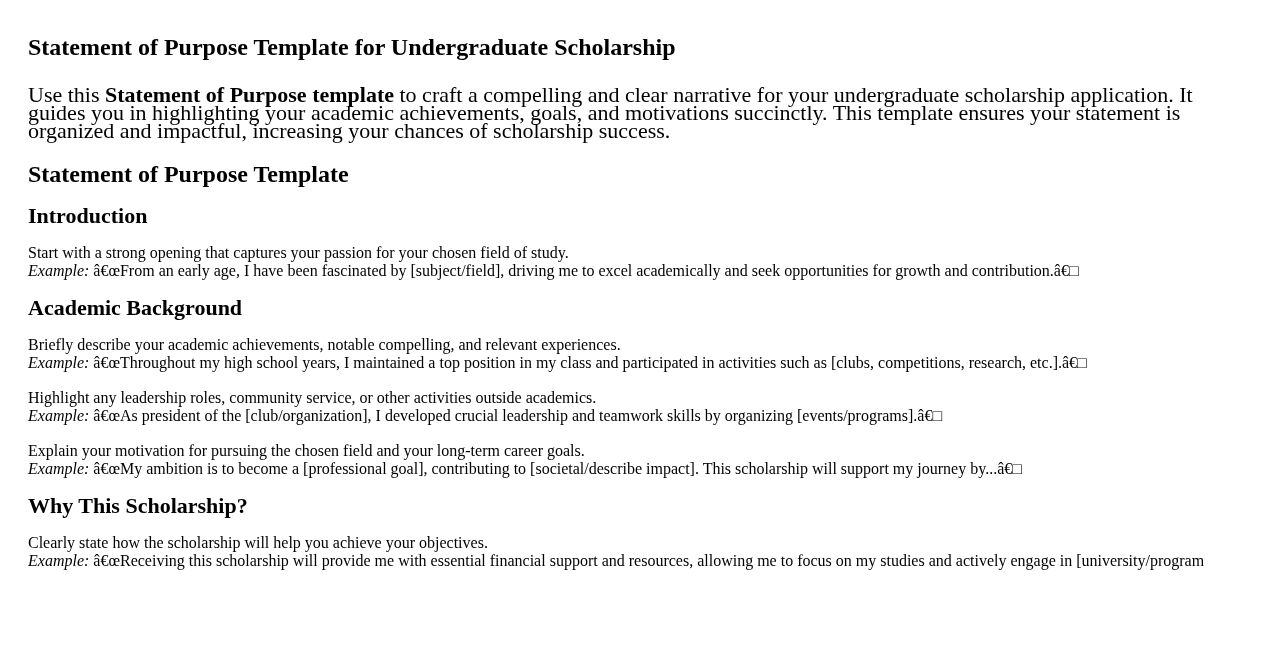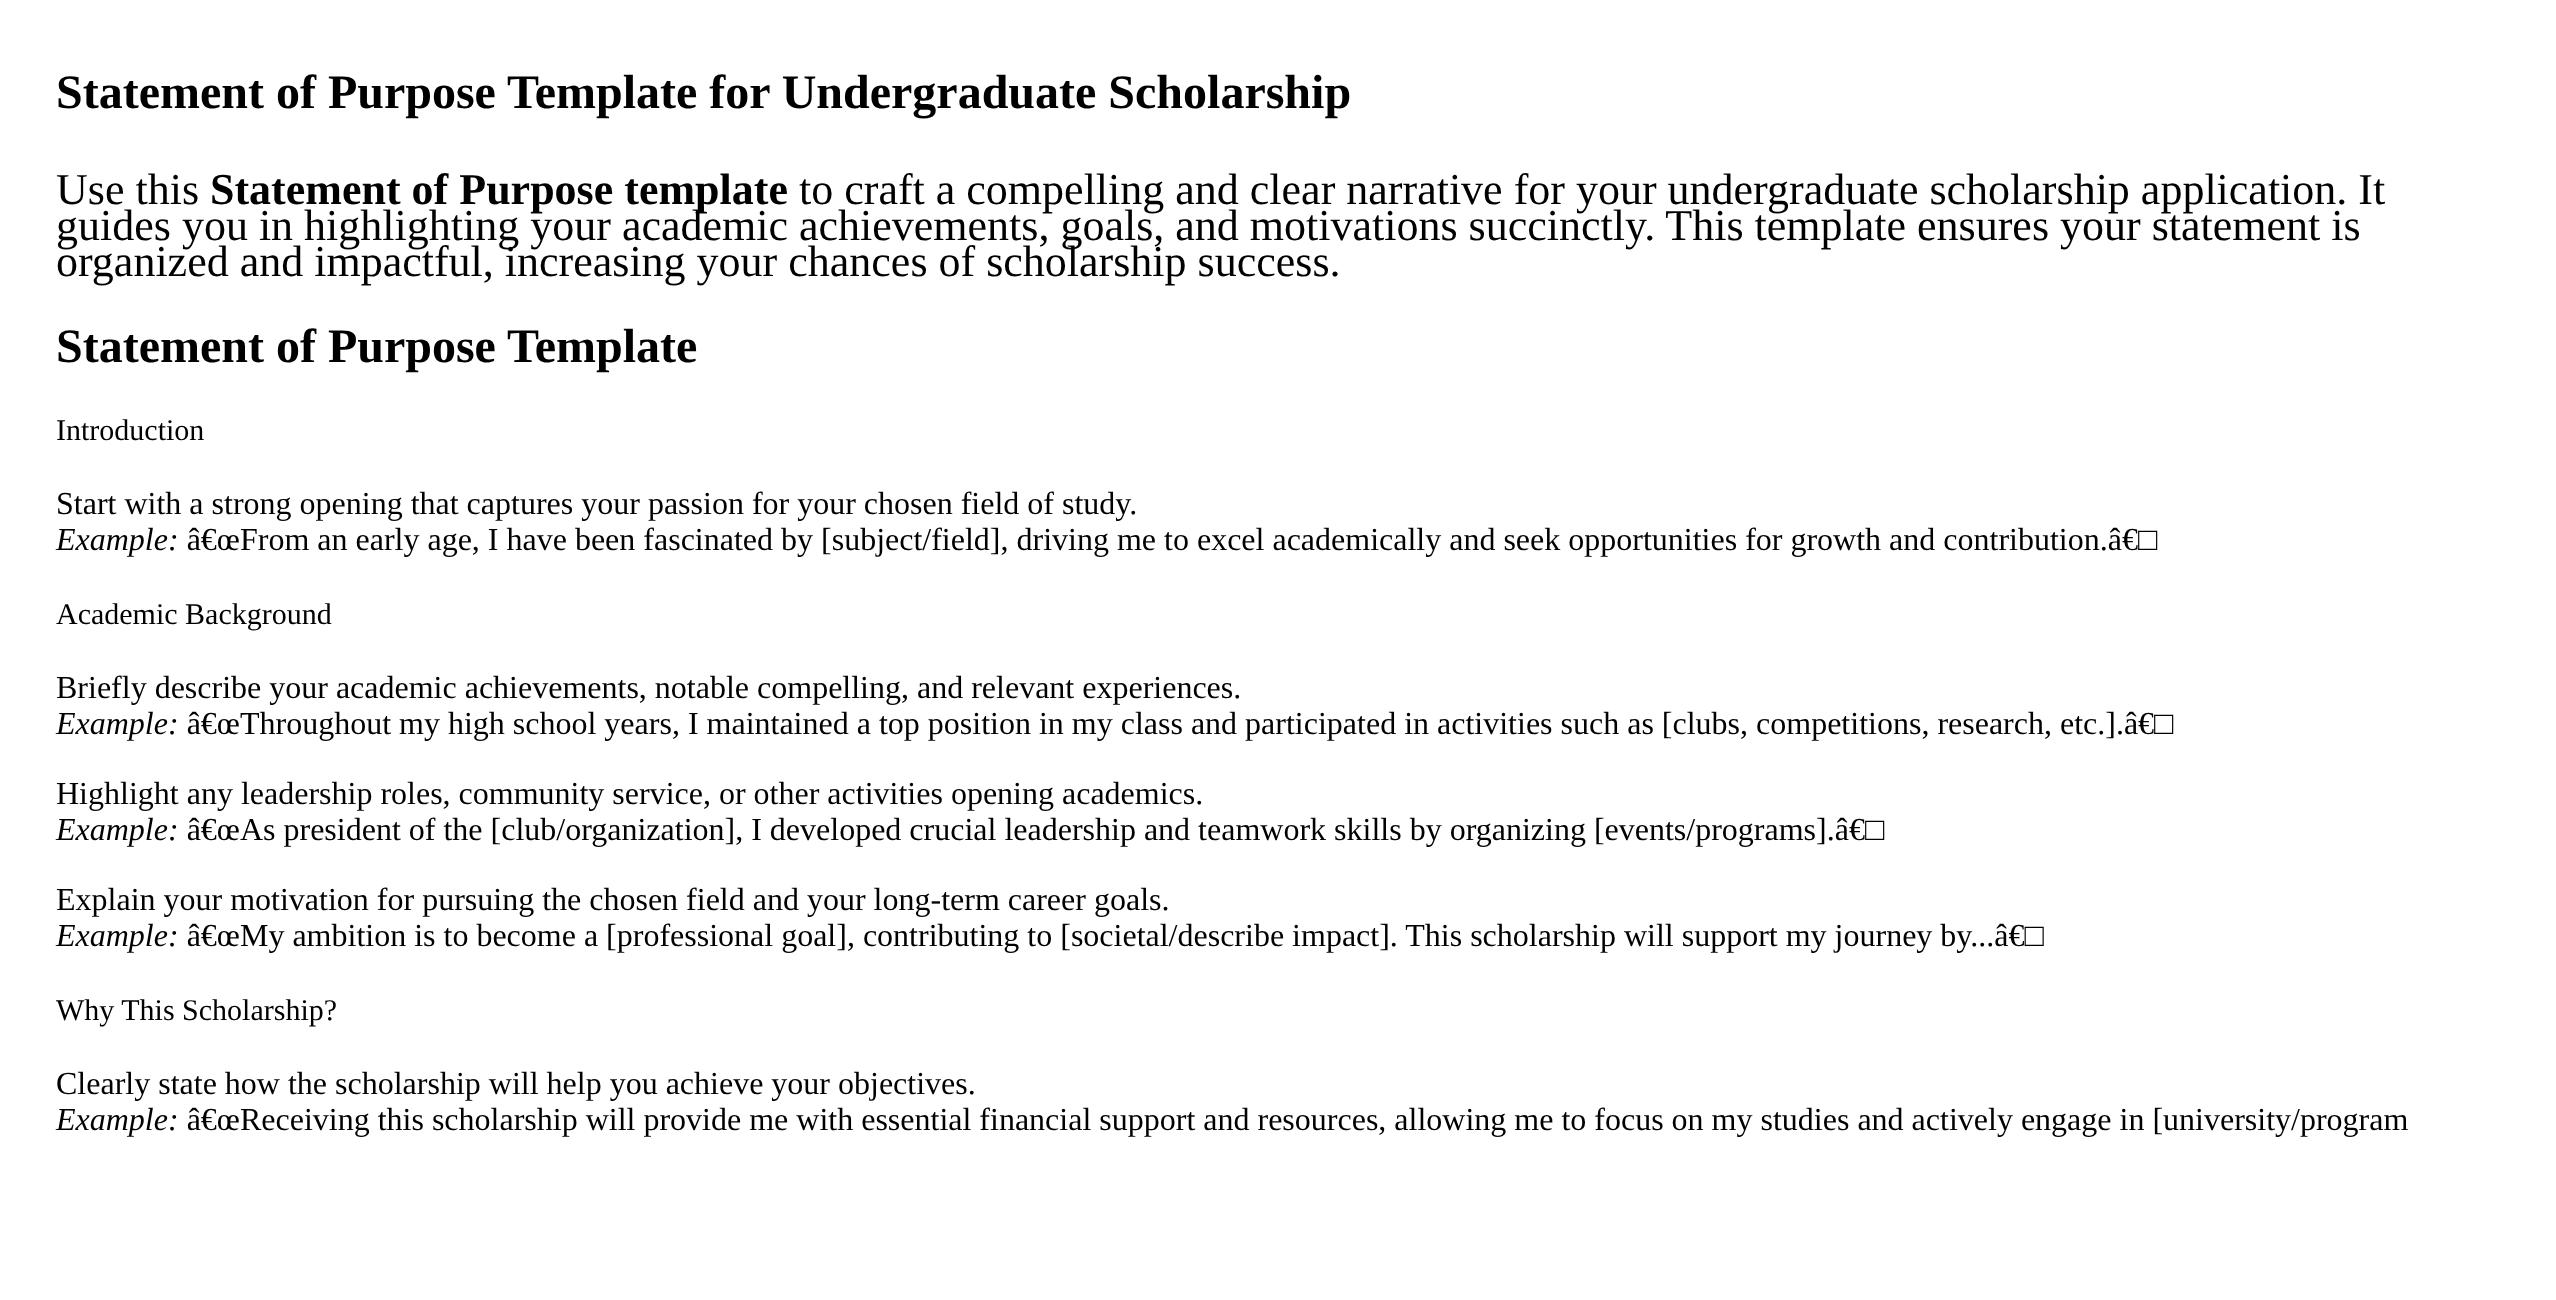--- a/index.html
+++ b/index.html
@@ -25,23 +25,23 @@
       line-height: 18px;
     }
     h2 {
       font-size: 24px;
       line-height: 28px;
       font-weight: bold;
       margin: 20px 0 0 0;
     }
     .section { margin: 0; }
     h3 {
-      font-size: 15px;
+      font-size: 22px;
       line-height: 22px;
-      font-weight: normal;
+      font-weight: bold;
       margin: 17px 0 0 0;
     }
     .section:not(:first-of-type) h3 { margin-top: 17px; }
     p.body {
       margin: 17px 0 0 0;
     }
     em.label { font-style: italic; }
   </style>
 </head>
 <body>
@@ -56,21 +56,21 @@
   <h3>Introduction</h3>
   <p class="body"><span>Start with a strong opening that captures your passion for your chosen field of study.</span><br><em class="label">Example:</em><span> â€œFrom an early age, I have been fascinated by [subject/field], driving me to excel academically and seek opportunities for growth and contribution.â€□</span></p>
 </div>
 
 <div class="section">
   <h3>Academic Background</h3>
   <p class="body"><span>Briefly describe your academic achievements, notable compelling, and relevant experiences.</span><br><em class="label">Example:</em><span> â€œThroughout my high school years, I maintained a top position in my class and participated in activities such as [clubs, competitions, research, etc.].â€□</span></p>
 </div>
 
 <div class="section">
-  <p class="body"><span>Highlight any leadership roles, community service, or other activities opening academics.</span><br><em class="label">Example:</em><span> â€œAs president of the [club/organization], I developed crucial leadership and teamwork skills by organizing [events/programs].â€□</span></p>
+  <p class="body"><span>Highlight any leadership roles, community service, or other activities outside academics.</span><br><em class="label">Example:</em><span> â€œAs president of the [club/organization], I developed crucial leadership and teamwork skills by organizing [events/programs].â€□</span></p>
 </div>
 
 <div class="section">
   <p class="body"><span>Explain your motivation for pursuing the chosen field and your long-term career goals.</span><br><em class="label">Example:</em><span> â€œMy ambition is to become a [professional goal], contributing to [societal/describe impact]. This scholarship will support my journey by...â€□</span></p>
 </div>
 
 <div class="section">
   <h3>Why This Scholarship?</h3>
   <p class="body"><span>Clearly state how the scholarship will help you achieve your objectives.</span><br><em class="label">Example:</em><span> â€œReceiving this scholarship will provide me with essential financial support and resources, allowing me to focus on my studies and actively engage in [university/program</span></p>
 </div>

